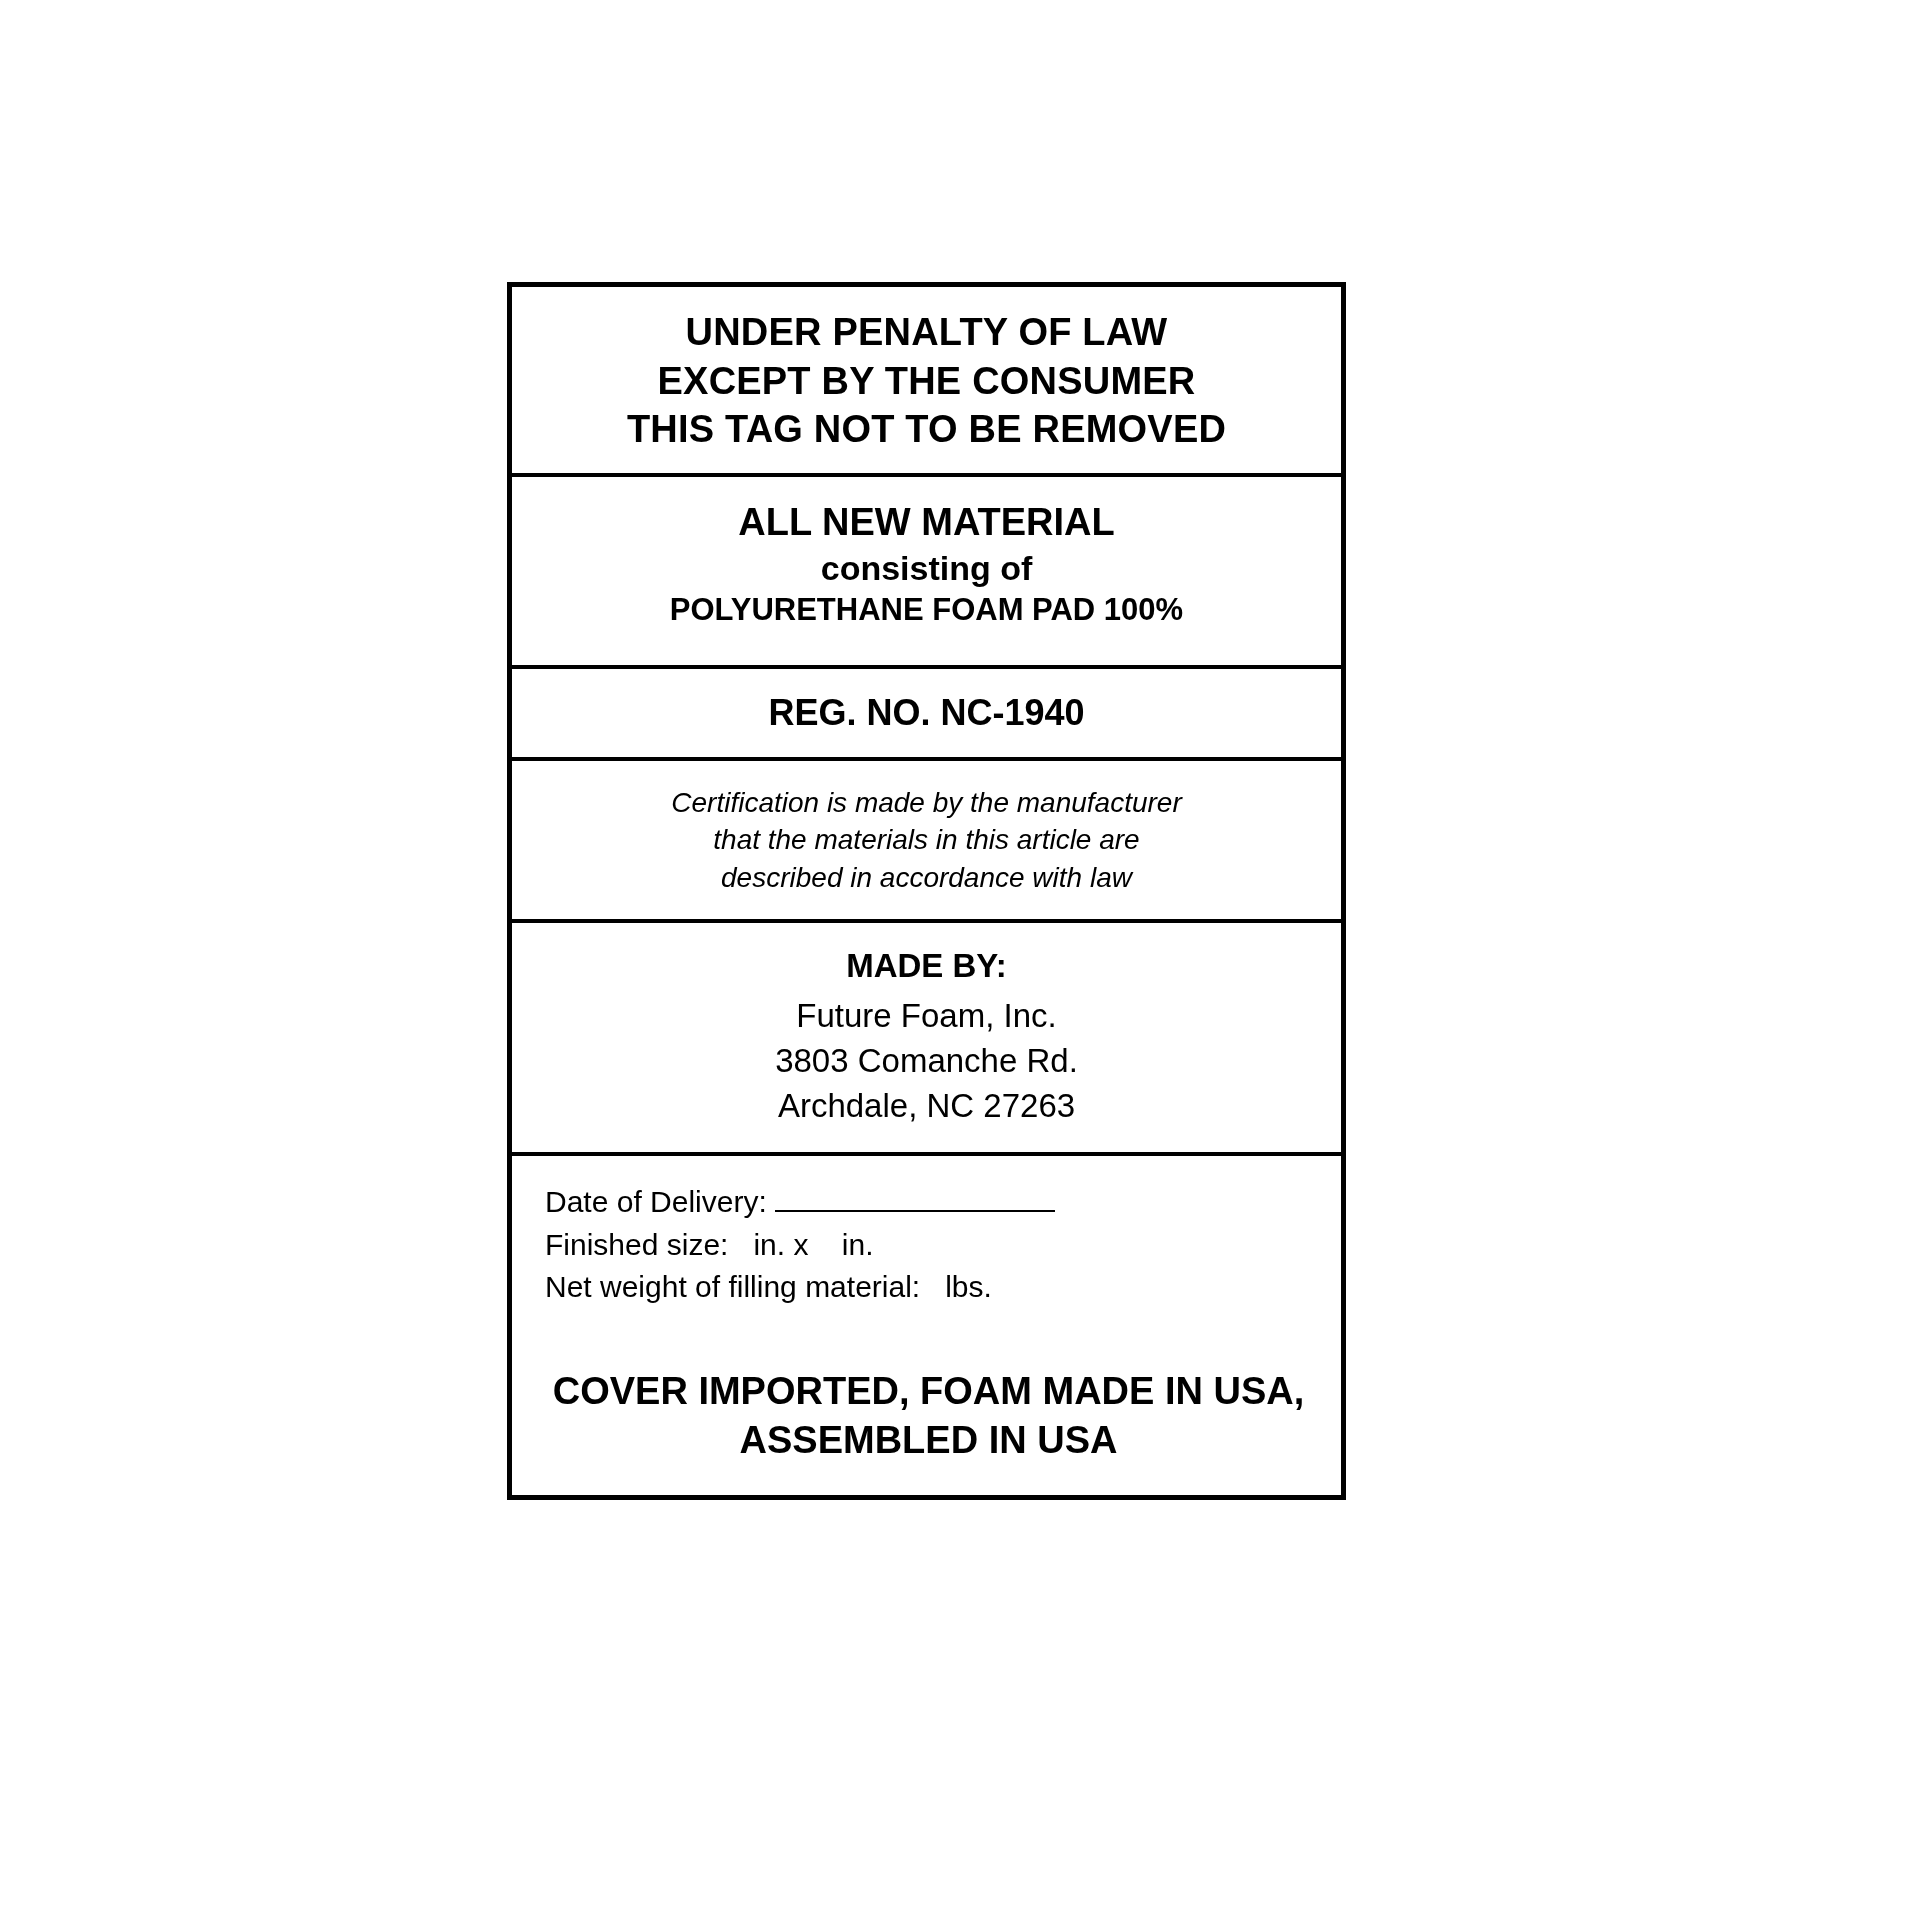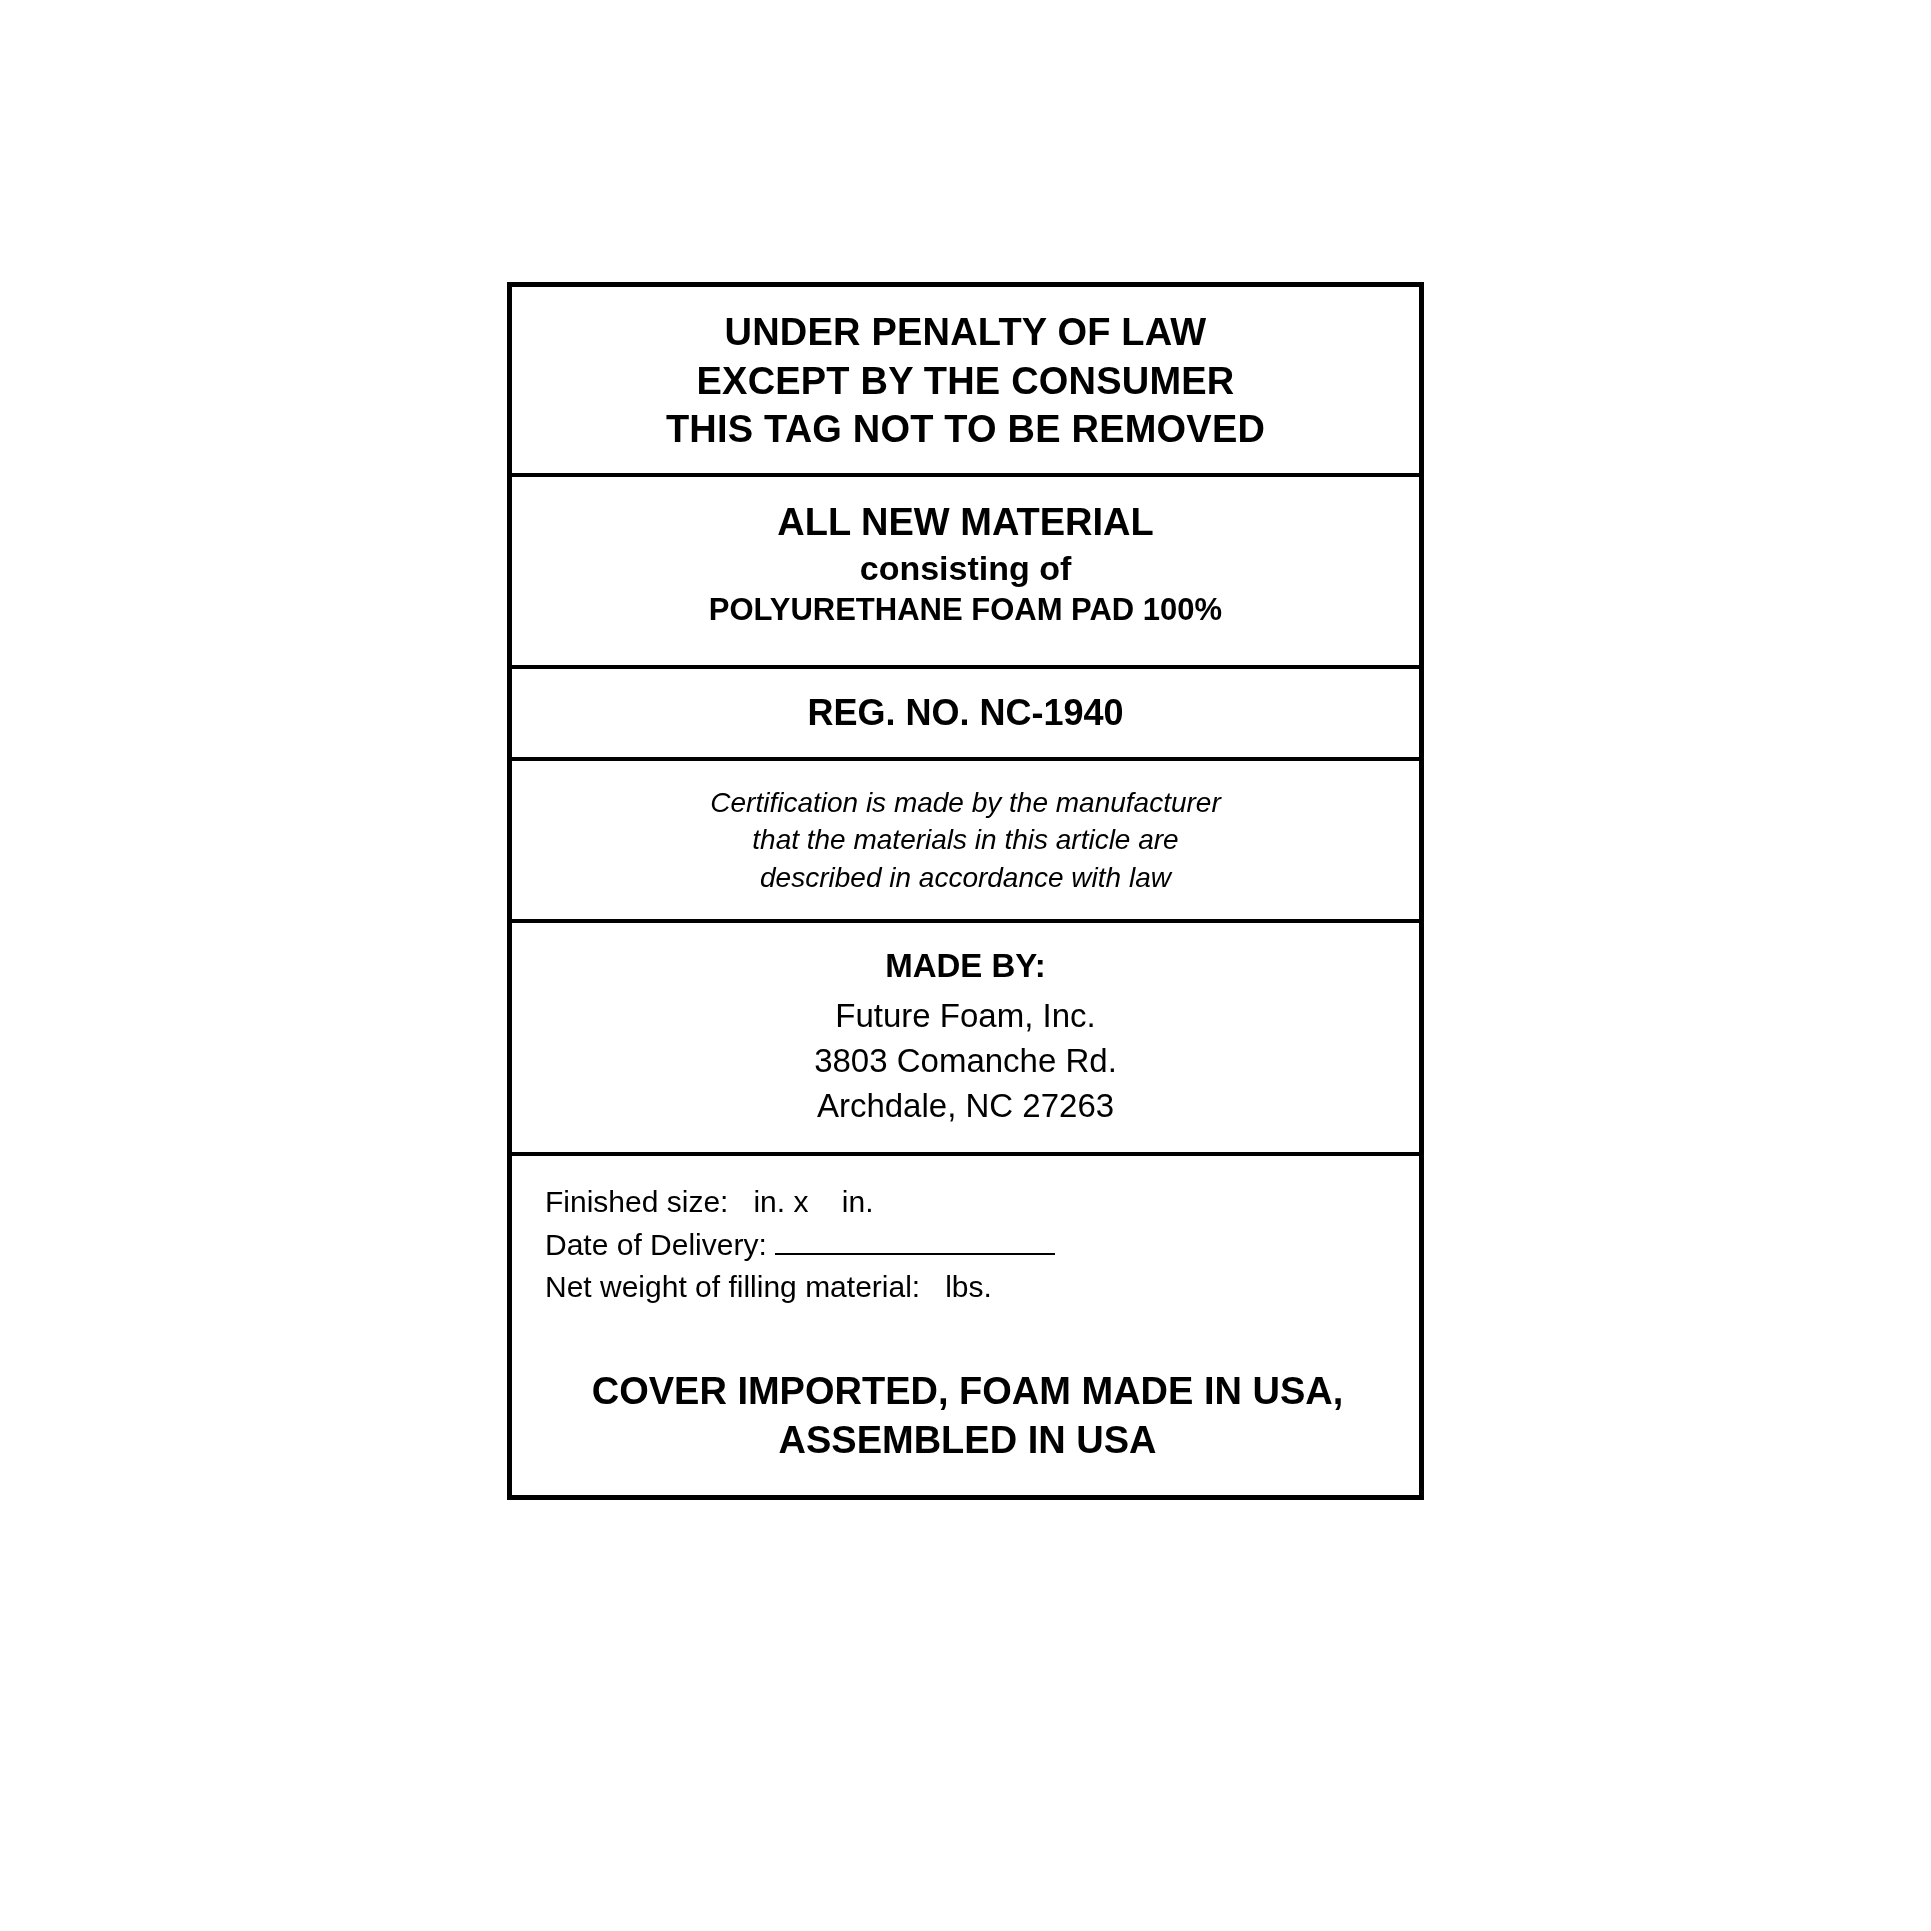--- a/index.html
+++ b/index.html
@@ -11,21 +11,21 @@
     width: 1931px;
     height: 1931px;
     font-family: "Liberation Sans", sans-serif;
     color: #000000;
     position: relative;
   }
   .tag {
     position: absolute;
     left: 507px;
     top: 282px;
-    width: 917px;
+    width: 839px;
     border: 5.8px solid #000;
     box-sizing: border-box;
     background: #fff;
   }
   .section {
     border-bottom: 4.8px solid #000;
     box-sizing: border-box;
     padding: 17.4px 13.5px;
     text-align: center;
   }
@@ -154,22 +154,22 @@
   </div>
 
   <div class="section madeby">
     <span class="line heading">MADE BY:</span>
     <span class="line">Future Foam, Inc.</span>
     <span class="line">3803 Comanche Rd.</span>
     <span class="line">Archdale, NC  27263</span>
   </div>
 
   <div class="section fields">
+    <div class="frow"><span>Date of Delivery:</span> <span class="blank-long"></span></div>
     <div class="frow"><span>Finished size:</span><span>   in. x    in.</span></div>
-    <div class="frow"><span>Date of Delivery:</span> <span class="blank-long"></span></div>
     <div class="frow"><span>Net weight of filling material:</span><span>   lbs.</span></div>
 
     <div class="origin">
       <span class="line">COVER IMPORTED, FOAM MADE IN USA,</span>
       <span class="line">ASSEMBLED IN USA</span>
     </div>
   </div>
 
 </div>
 

